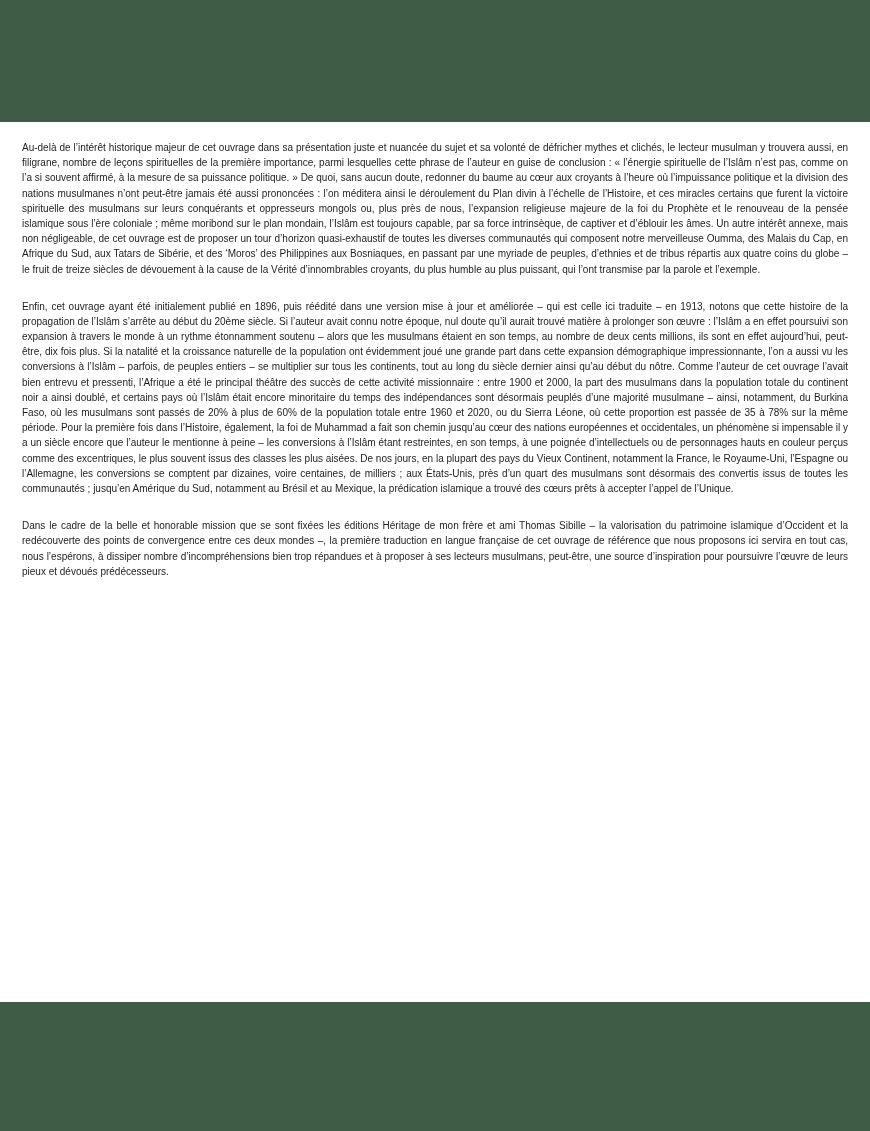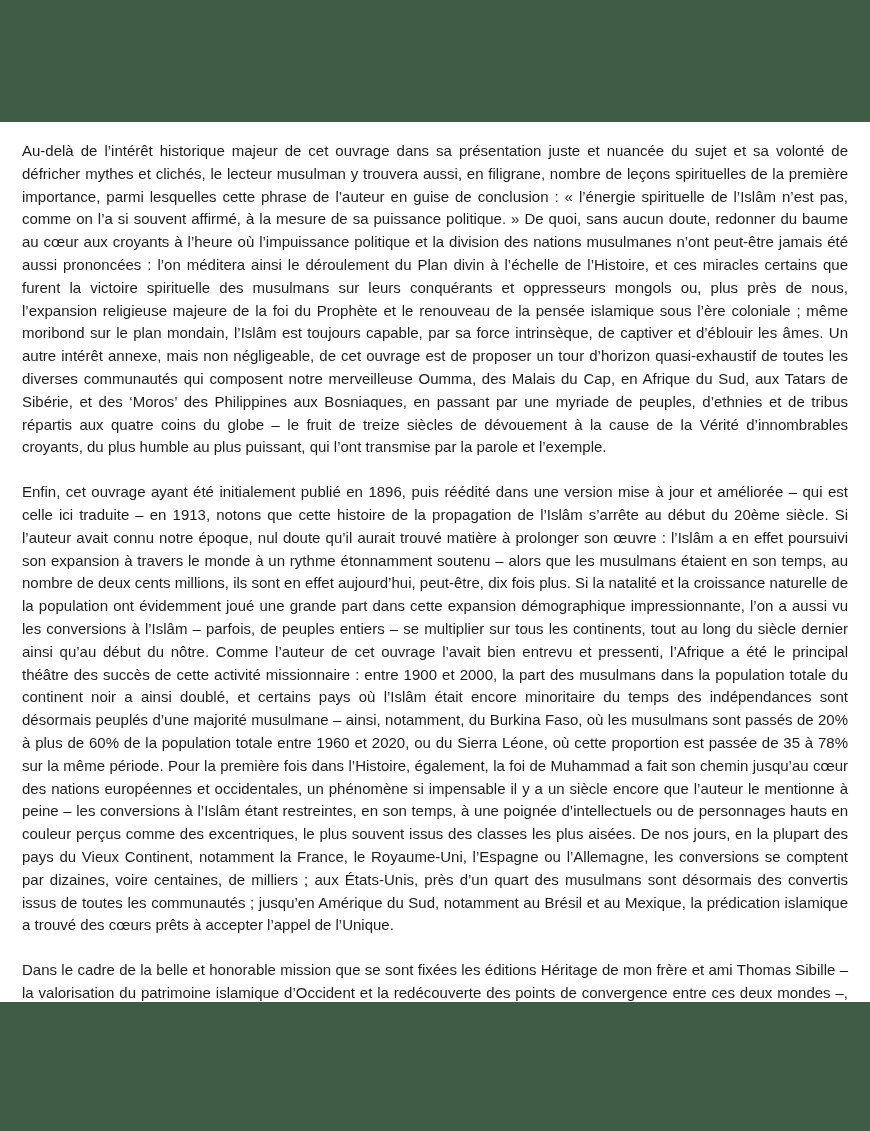--- a/index.html
+++ b/index.html
@@ -30,21 +30,21 @@
   }
   .content {
     position: absolute;
     left: 22px;
     top: 18px;
     width: 826px;
     box-sizing: border-box;
   }
   p.para {
     margin: 0 0 22px 0;
-    font-size: 15px;
+    font-size: 10px;
     line-height: 1.52;
     color: #1d1d1d;
     text-align: justify;
     text-justify: inter-word;
     hyphens: none;
     font-family: "Liberation Sans", sans-serif;
   }
   p.para:last-child {
     margin-bottom: 0;
   }

